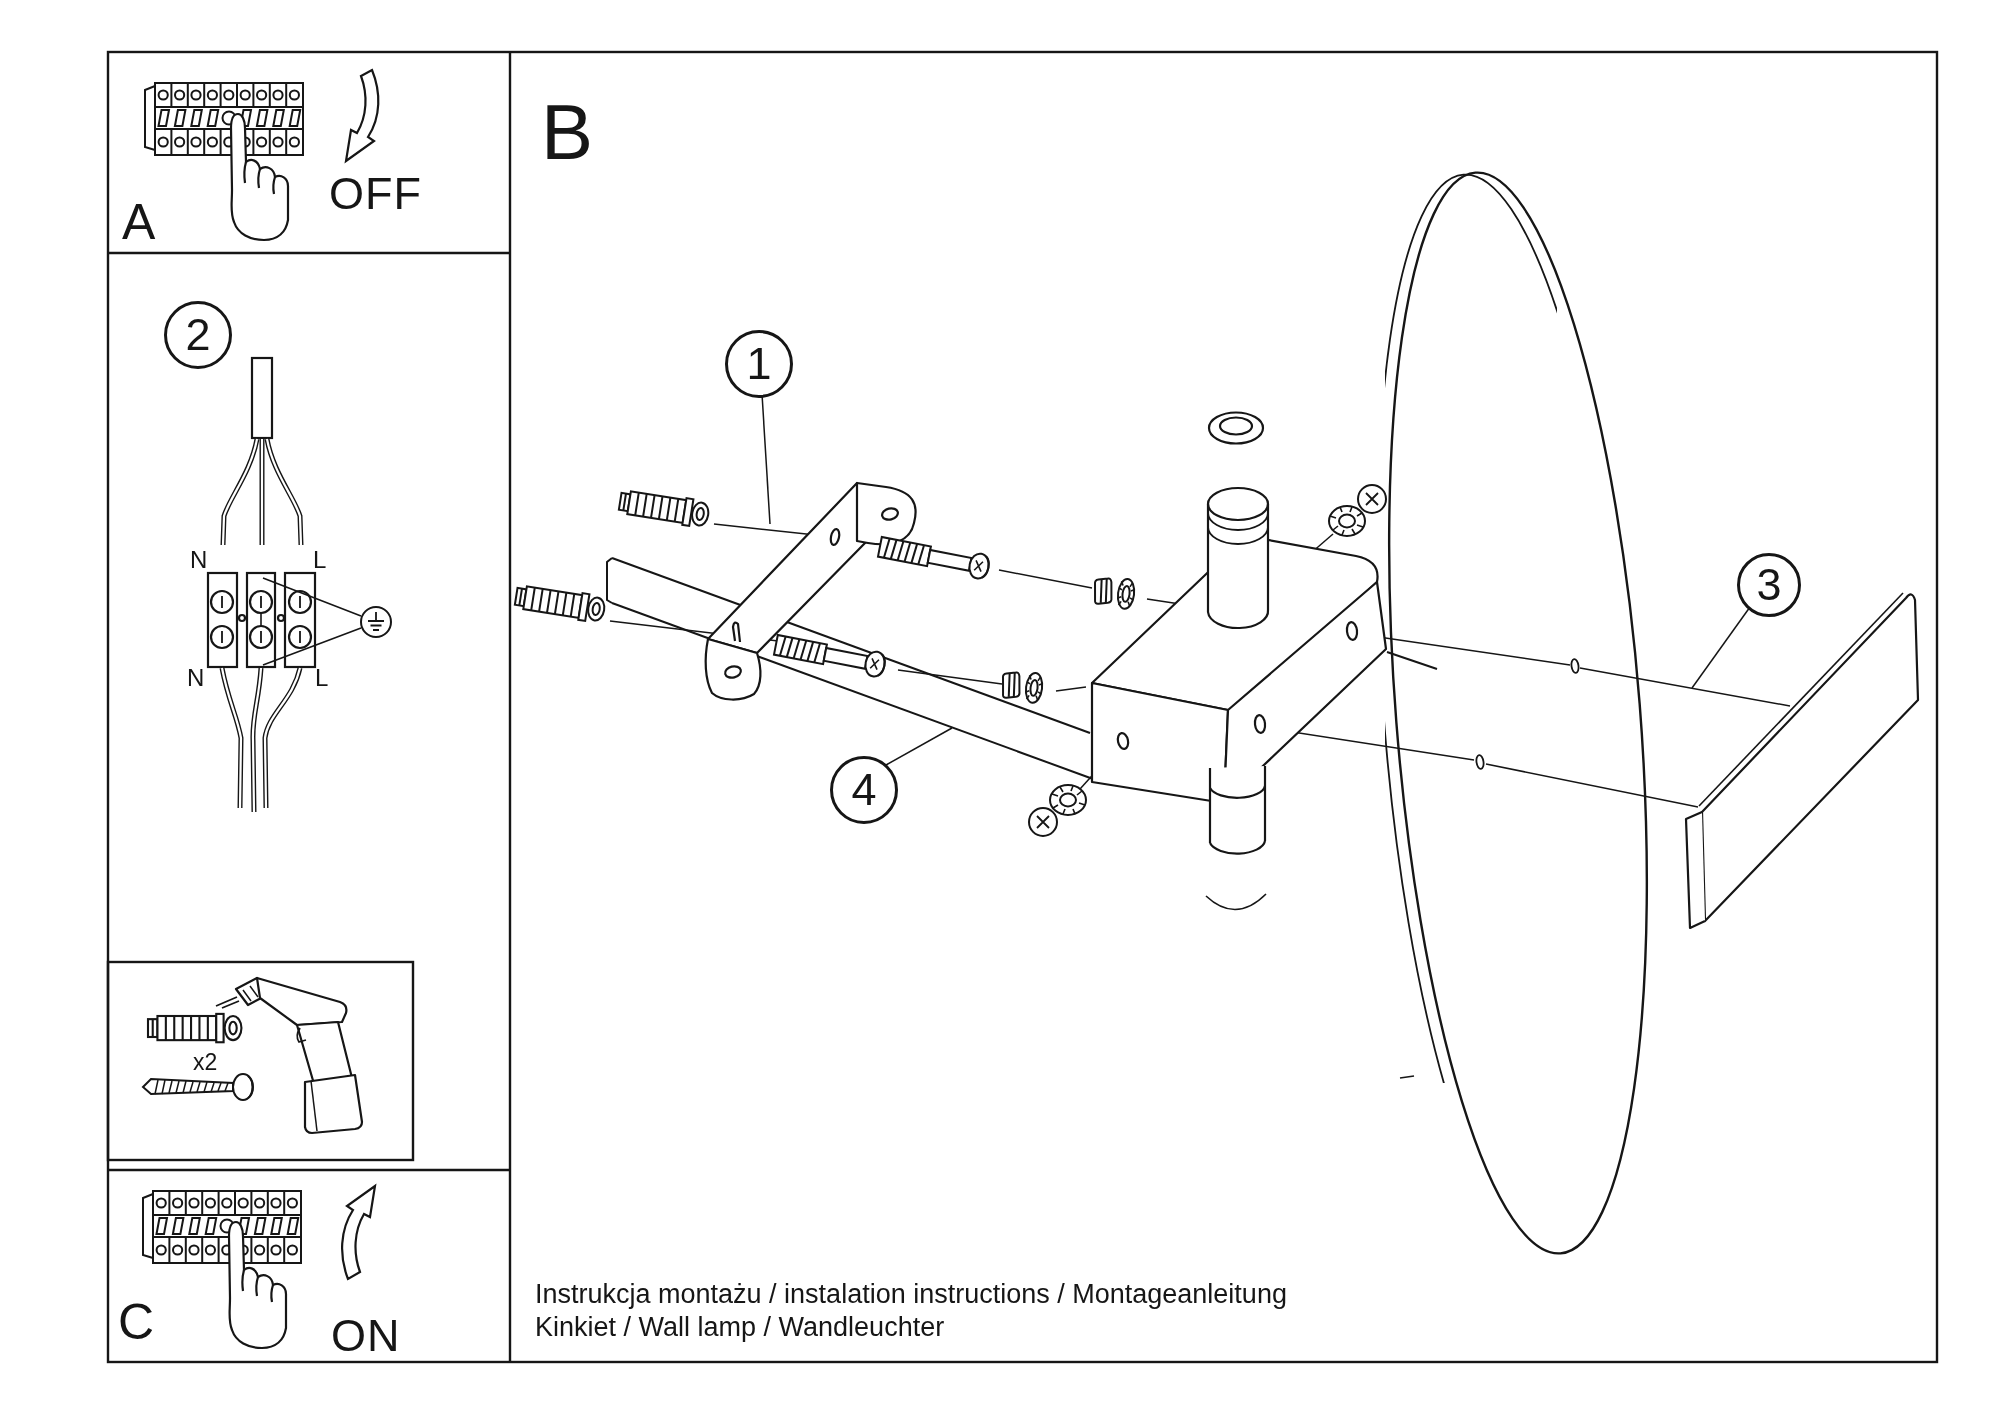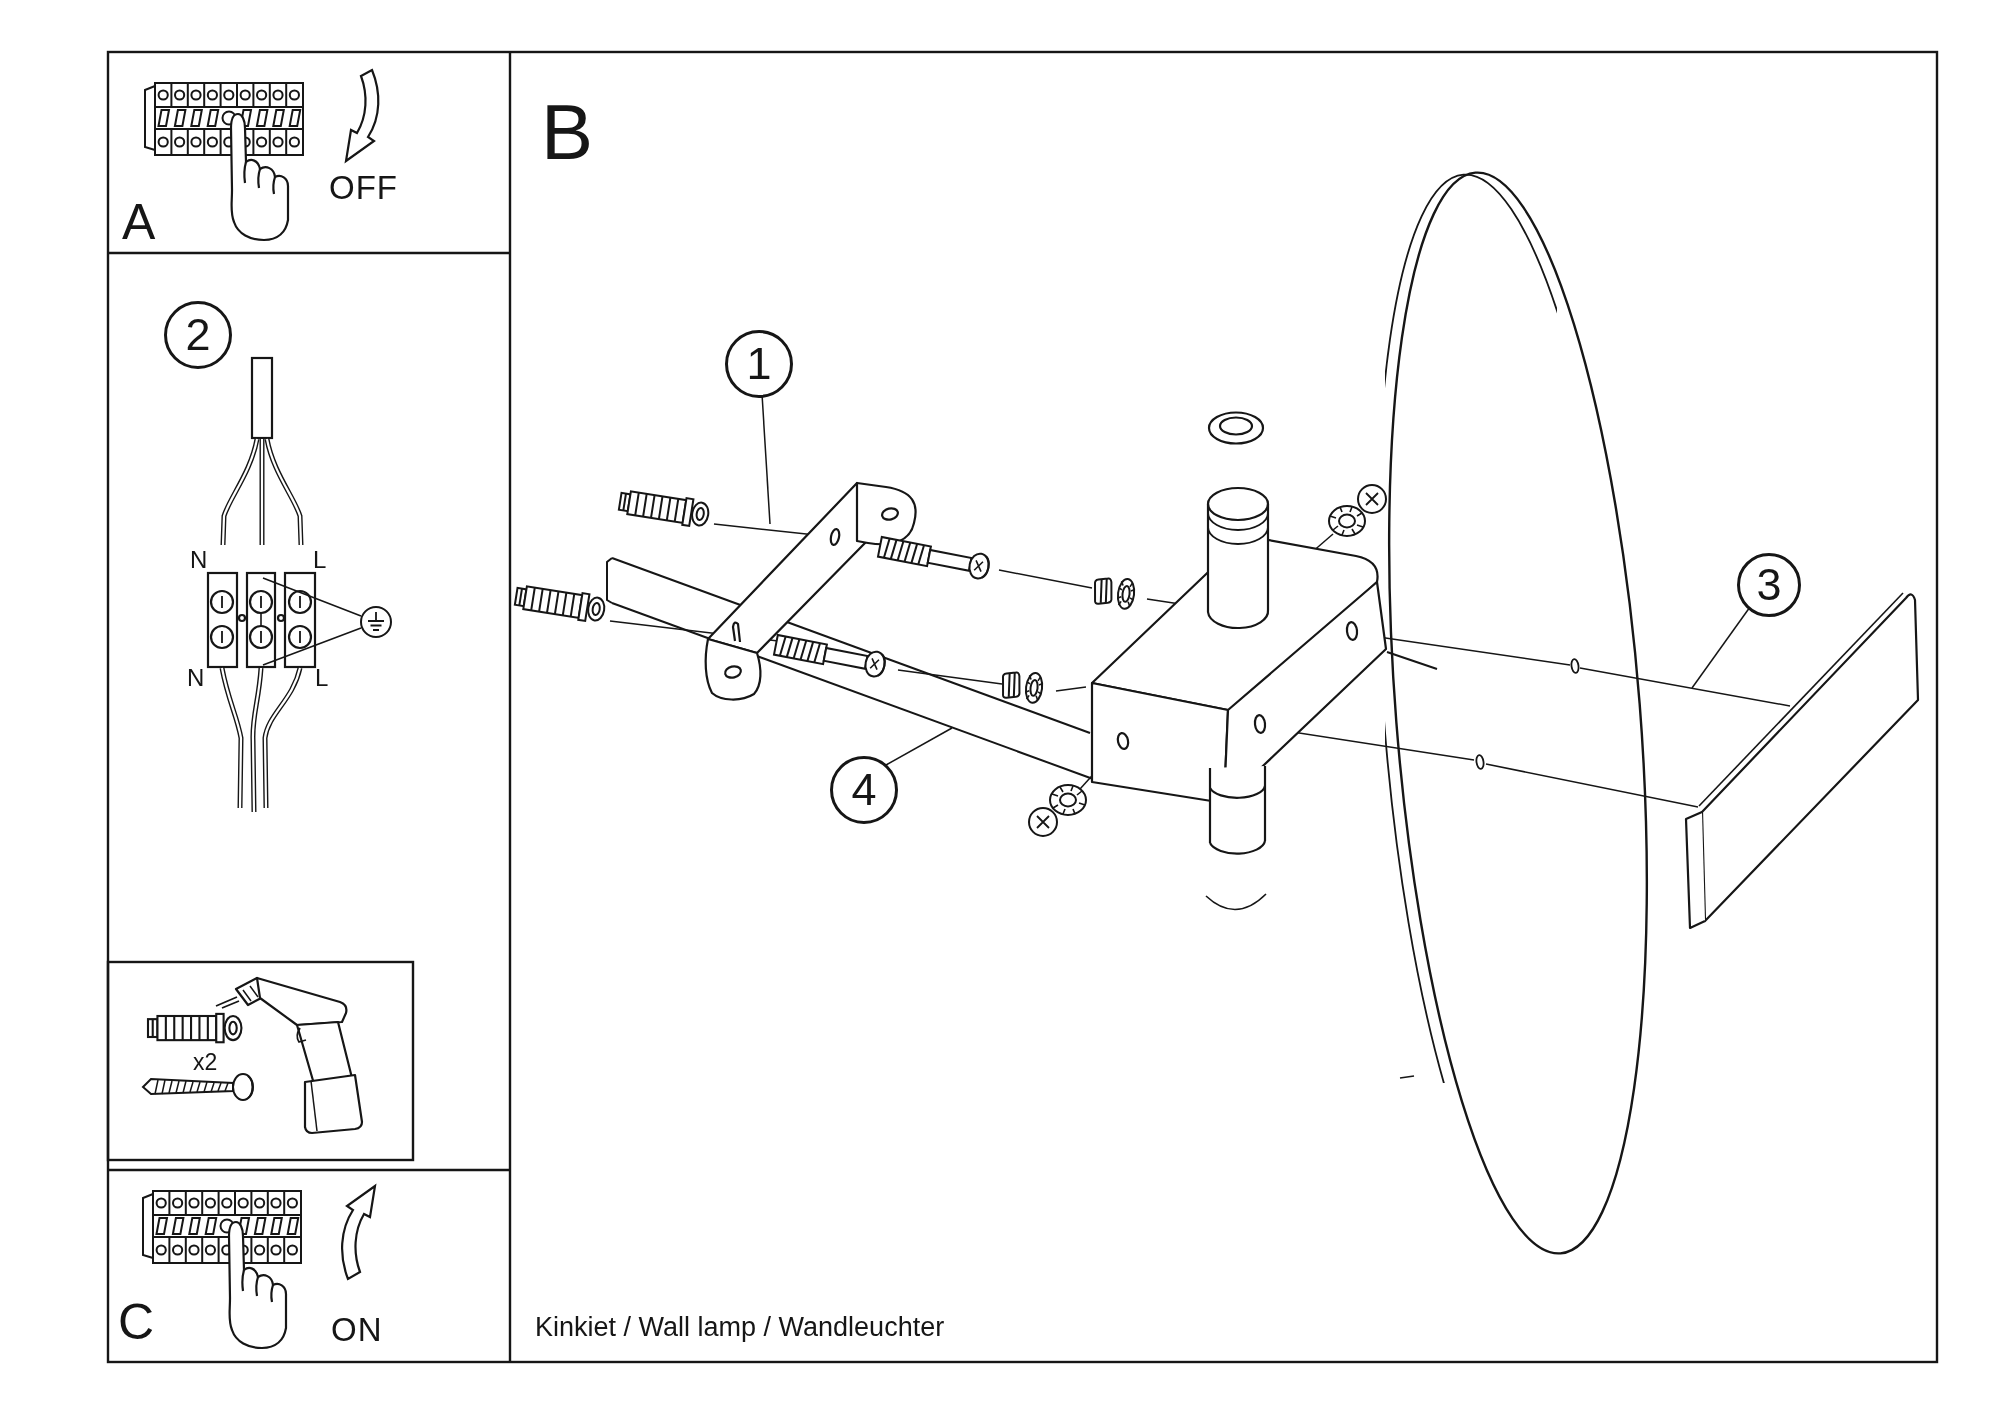--- a/index.html
+++ b/index.html
@@ -2,21 +2,21 @@
 <html><head>
 <meta charset="utf-8">
 <style>
   html,body{margin:0;padding:0;background:#fff;}
   .sheet{position:relative;width:2000px;height:1413px;background:#fff;overflow:hidden;
          font-family:"Liberation Sans",sans-serif;color:#161616;}
   .sheet svg{position:absolute;left:0;top:0;}
   .lbl{position:absolute;white-space:nowrap;color:#161616;line-height:1;}
   .letter{font-size:50px;}
   .letter-b{font-size:78px;}
-  .switchlbl{font-size:33px;letter-spacing:1px;}
+  .switchlbl{font-size:45px;letter-spacing:1px;}
   .wirelbl{font-size:24px;}
   .qty{font-size:23px;}
   .footer-line{font-size:27px;}
   .callout{position:absolute;border:3px solid #161616;border-radius:50%;background:#fff;
            display:flex;align-items:center;justify-content:center;font-size:45px;}
   .co64{width:62px;height:62px;}
   .co58{width:58px;height:58px;}
 </style>
 </head>
 <body>
@@ -341,15 +341,16 @@
 <div class="callout co64" style="left:725px;top:330px;">
       <span>1</span>
     </div>
 <div class="callout co58" style="left:1737px;top:553px;">
       <span>3</span>
     </div>
 <div class="callout co64" style="left:830px;top:756px;">
       <span>4</span>
     </div>
 
+<div class="lbl footer-line" style="left:535px;top:1281px;">Instrukcja montażu / instalation instructions / Montageanleitung</div>
 <div class="lbl footer-line" style="left:535px;top:1314px;">Kinkiet / Wall lamp / Wandleuchter</div>
 
 </div>
 
 </body></html>

